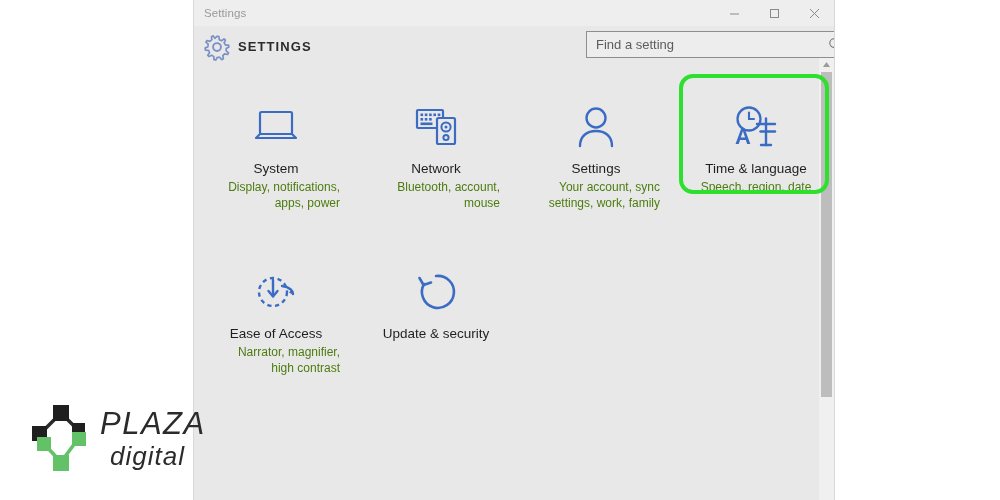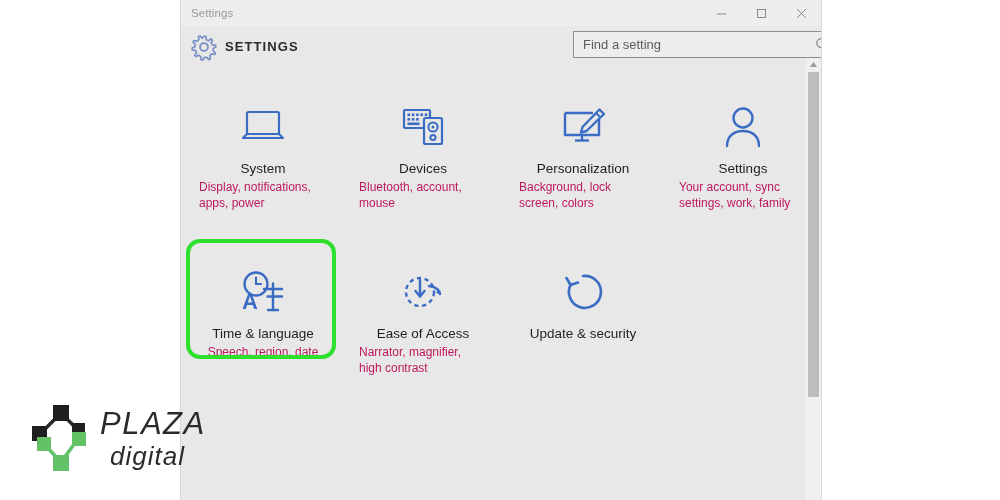--- a/index.html
+++ b/index.html
@@ -11,21 +11,21 @@
     width: 1000px;
     height: 500px;
     position: relative;
     overflow: hidden;
     font-family: "Liberation Sans", sans-serif;
   }
 
   
   #settings-window {
     position: absolute;
-    left: 181px;
+    left: 194px;
     top: 0px;
     width: 640px;
     height: 500px;
     background: #e8e8e8;
     box-shadow: 0 0 0 1px #d8d8d8;
     overflow: hidden;
   }
 
   
   #title-bar {
@@ -177,22 +177,22 @@
   }
   .tile-title {
     font-size: 13.5px;
     color: #1f1f1f;
     text-align: center;
     line-height: 17px;
     margin-bottom: 2px;
   }
   .tile-sub {
     font-size: 12px;
-    color: #be185d;
-    text-align: left;
+    color: #4d7c0f;
+    text-align: right;
     line-height: 16px;
     max-width: 128px;
   }
   .tile.highlighted::before {
     content: "";
     position: absolute;
     left: 3px;
     top: -4px;
     width: 150px;
     height: 120px;
@@ -300,38 +300,25 @@
               <rect x="12.8" y="13" width="2.6" height="2.6"></rect>
             <rect x="17.1" y="13" width="2.6" height="2.6"></rect>
             <rect x="8.5" y="17.5" width="12" height="2.6"></rect>
           </g>
           <rect x="25" y="13" width="18" height="26" rx="1.5" fill="#e8e8e8" stroke="currentColor" stroke-width="2.2"></rect>
           <circle cx="34" cy="22" r="4.6" fill="none" stroke="currentColor" stroke-width="2"></circle>
           <circle cx="34" cy="22" r="1.5" fill="currentColor"></circle>
           <circle cx="34" cy="32.5" r="2.6" fill="none" stroke="currentColor" stroke-width="2"></circle>
         </svg>
       </div>
-      <div class="tile-title">Devices</div>
+      <div class="tile-title">Network</div>
       <div class="tile-sub">Bluetooth, account, mouse</div>
     </div>
 
 
-    <div class="tile">
-      <div class="tile-icon">
-        <svg width="50" height="42" viewBox="0 0 50 42">
-          <path d="M7 7 L35 7 M41 13 L41 29 L7 29 L7 7" fill="none" stroke="currentColor" stroke-width="2.4" stroke-linejoin="round"></path>
-          <line x1="24" y1="29" x2="24" y2="34" stroke="currentColor" stroke-width="2.4"></line>
-          <line x1="17" y1="34.5" x2="31" y2="34.5" stroke="currentColor" stroke-width="2.4"></line>
-          <path d="M41.5 3.5 L46 8 L28.5 25 L23 26.5 L24.5 21 Z" fill="none" stroke="currentColor" stroke-width="2.4" stroke-linejoin="round"></path>
-          <line x1="38" y1="7" x2="42.5" y2="11.5" stroke="currentColor" stroke-width="2"></line>
-        </svg>
-      </div>
-      <div class="tile-title">Personalization</div>
-      <div class="tile-sub">Background, lock screen, colors</div>
-    </div>
 
     <div class="tile">
       <div class="tile-icon">
         <svg width="40" height="44" viewBox="0 0 40 44">
           <circle cx="20" cy="13" r="9.5" fill="none" stroke="currentColor" stroke-width="2.4"></circle>
           <path d="M4 41 C4 31, 11 26, 20 26 C29 26, 36 31, 36 41" fill="none" stroke="currentColor" stroke-width="2.4" stroke-linecap="round"></path>
         </svg>
       </div>
       <div class="tile-title">Settings</div>
       <div class="tile-sub">Your account, sync settings, work, family</div>

